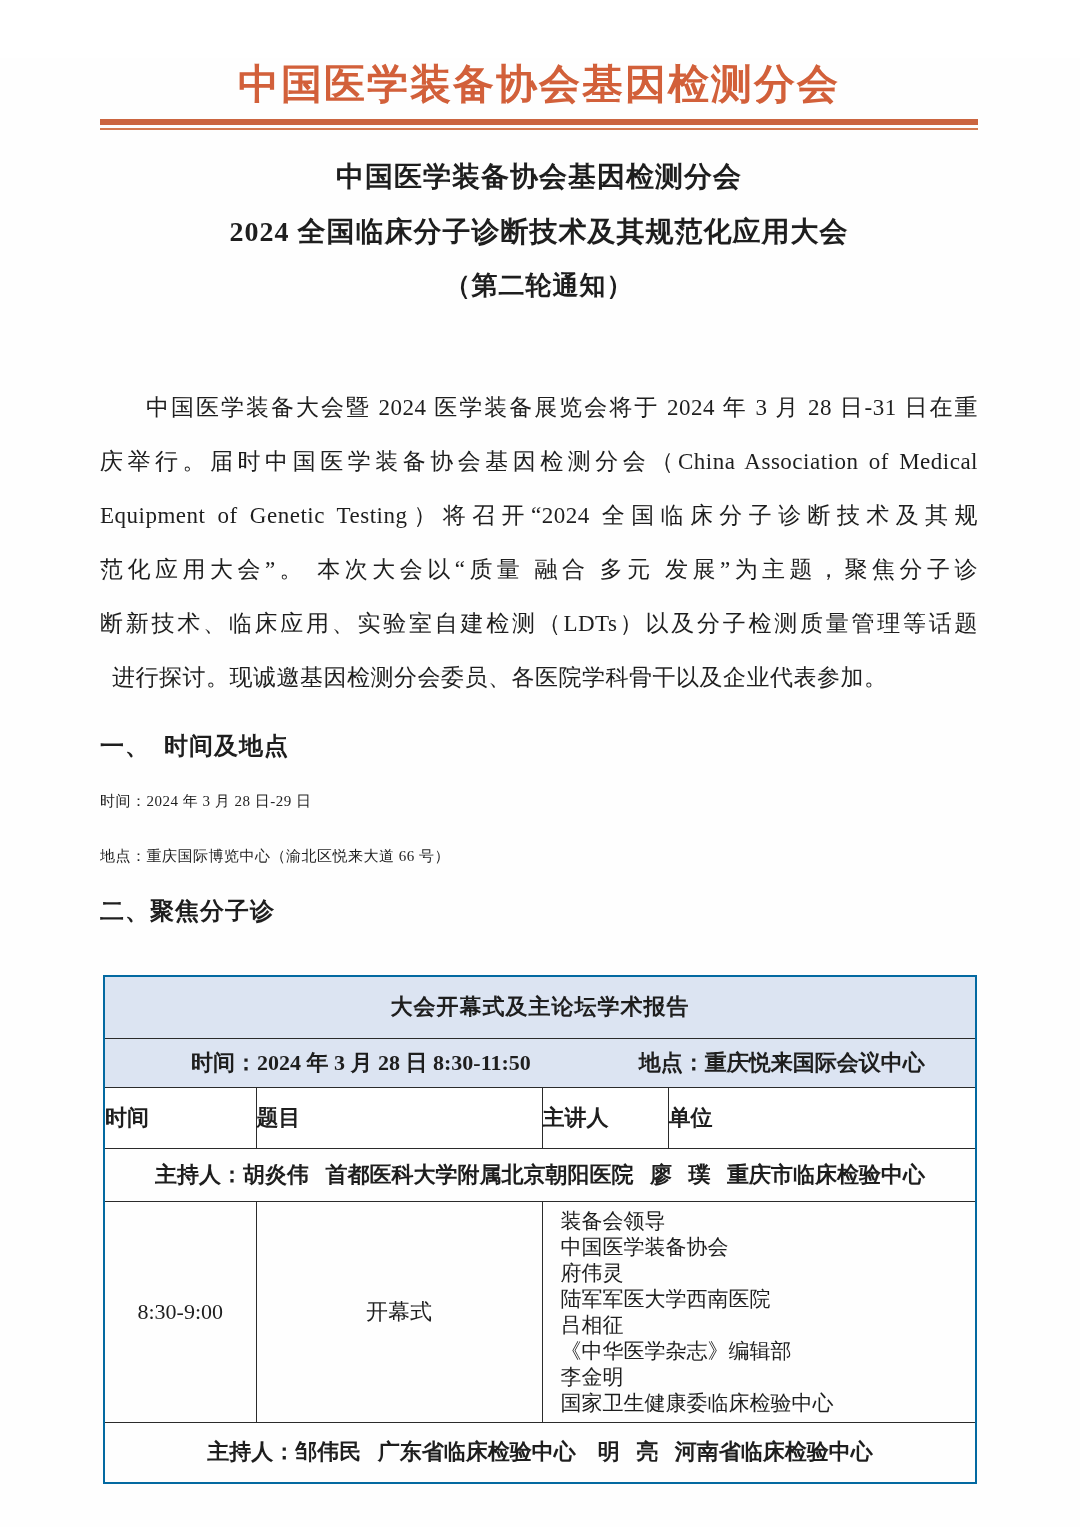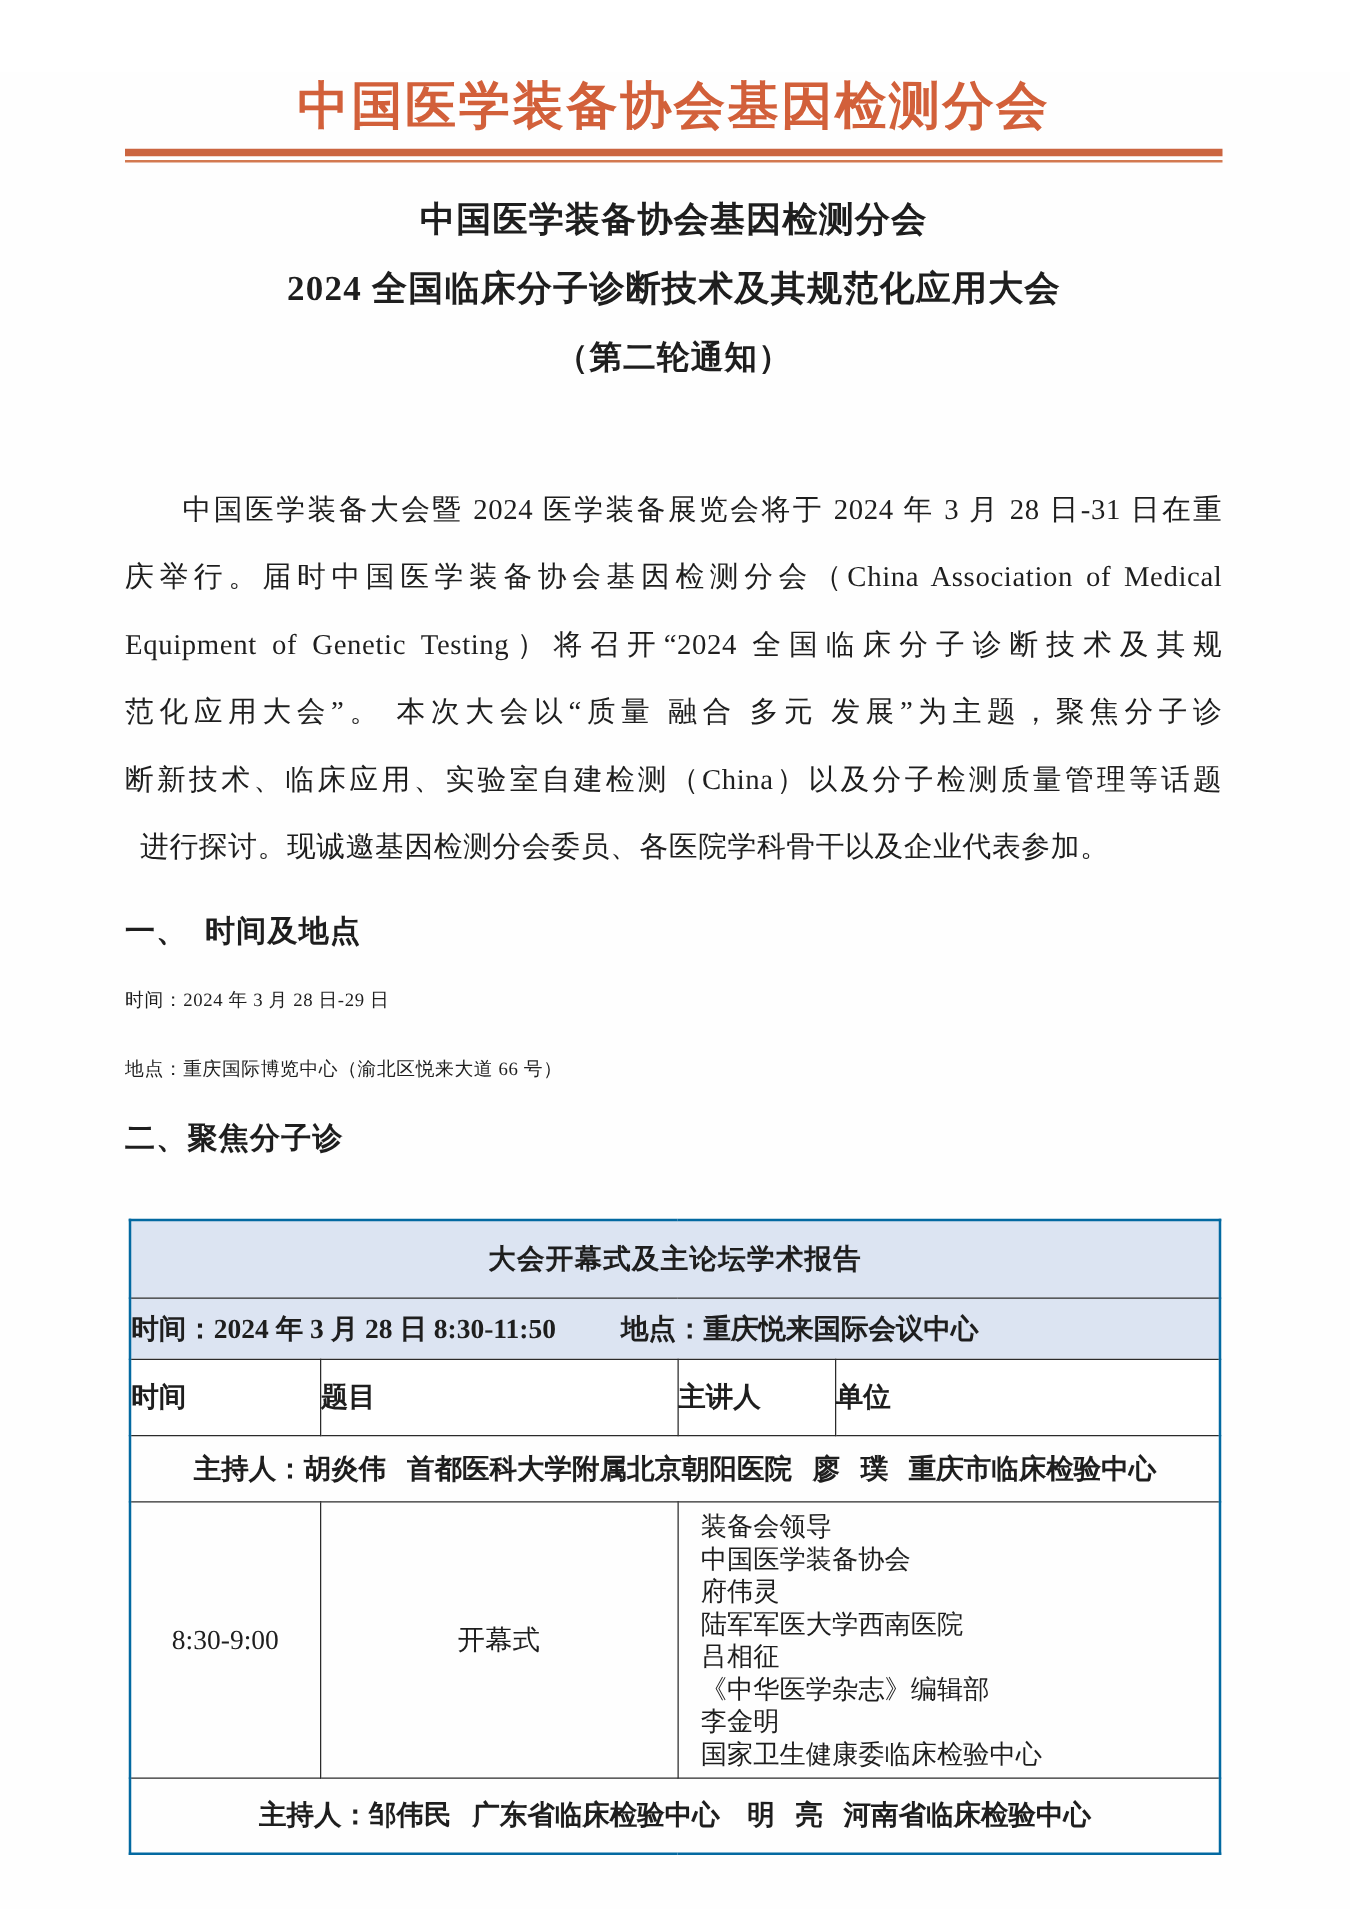--- a/index.html
+++ b/index.html
@@ -81,22 +81,22 @@
     font-weight: bold;
     letter-spacing: 1px;
   }
   tr.session-row td { height: 49px; background: #dce4f2; }
   .session-flex {
     display: flex;
     align-items: center;
     font-weight: bold;
     white-space: pre-wrap;
   }
-  .session-time { }
-  .session-place { margin-left: 52px; }
+  .session-time { margin-left: 86px; }
+  .session-place { margin-left: 108px; }
 
   tr.cols-row td {
     height: 61px;
     text-align: left;
     font-weight: bold;
     background: #ffffff;
   }
   tr.host-row td {
     text-align: center;
     font-weight: bold;
@@ -125,21 +125,21 @@
 
   <div class="title title-2">2024 全国临床分子诊断技术及其规范化应用大会</div>
 
   <div class="title title-3">（第二轮通知）</div>
 
   <div class="intro">
     <div class="pline first">中国医学装备大会暨 2024 医学装备展览会将于 2024 年 3 月 28 日-31 日在重</div>
     <div class="pline">庆举行。届时中国医学装备协会基因检测分会（China Association of Medical</div>
     <div class="pline">Equipment of Genetic Testing）将召开“2024 全国临床分子诊断技术及其规</div>
     <div class="pline">范化应用大会”。 本次大会以“质量 融合 多元 发展”为主题，聚焦分子诊</div>
-    <div class="pline">断新技术、临床应用、实验室自建检测（China）以及分子检测质量管理等话题</div>
+    <div class="pline">断新技术、临床应用、实验室自建检测（LDTs）以及分子检测质量管理等话题</div>
     <div class="pline last">进行探讨。现诚邀基因检测分会委员、各医院学科骨干以及企业代表参加。</div>
   </div>
 
   <div class="sec-heading">一、  时间及地点</div>
 
   <div class="sec-line">时间：2024 年 3 月 28 日-29 日</div>
 
   <div class="sec-line">地点：重庆国际博览中心（渝北区悦来大道 66 号）</div>
 
   <div class="sec-heading second">二、聚焦分子诊</div>

